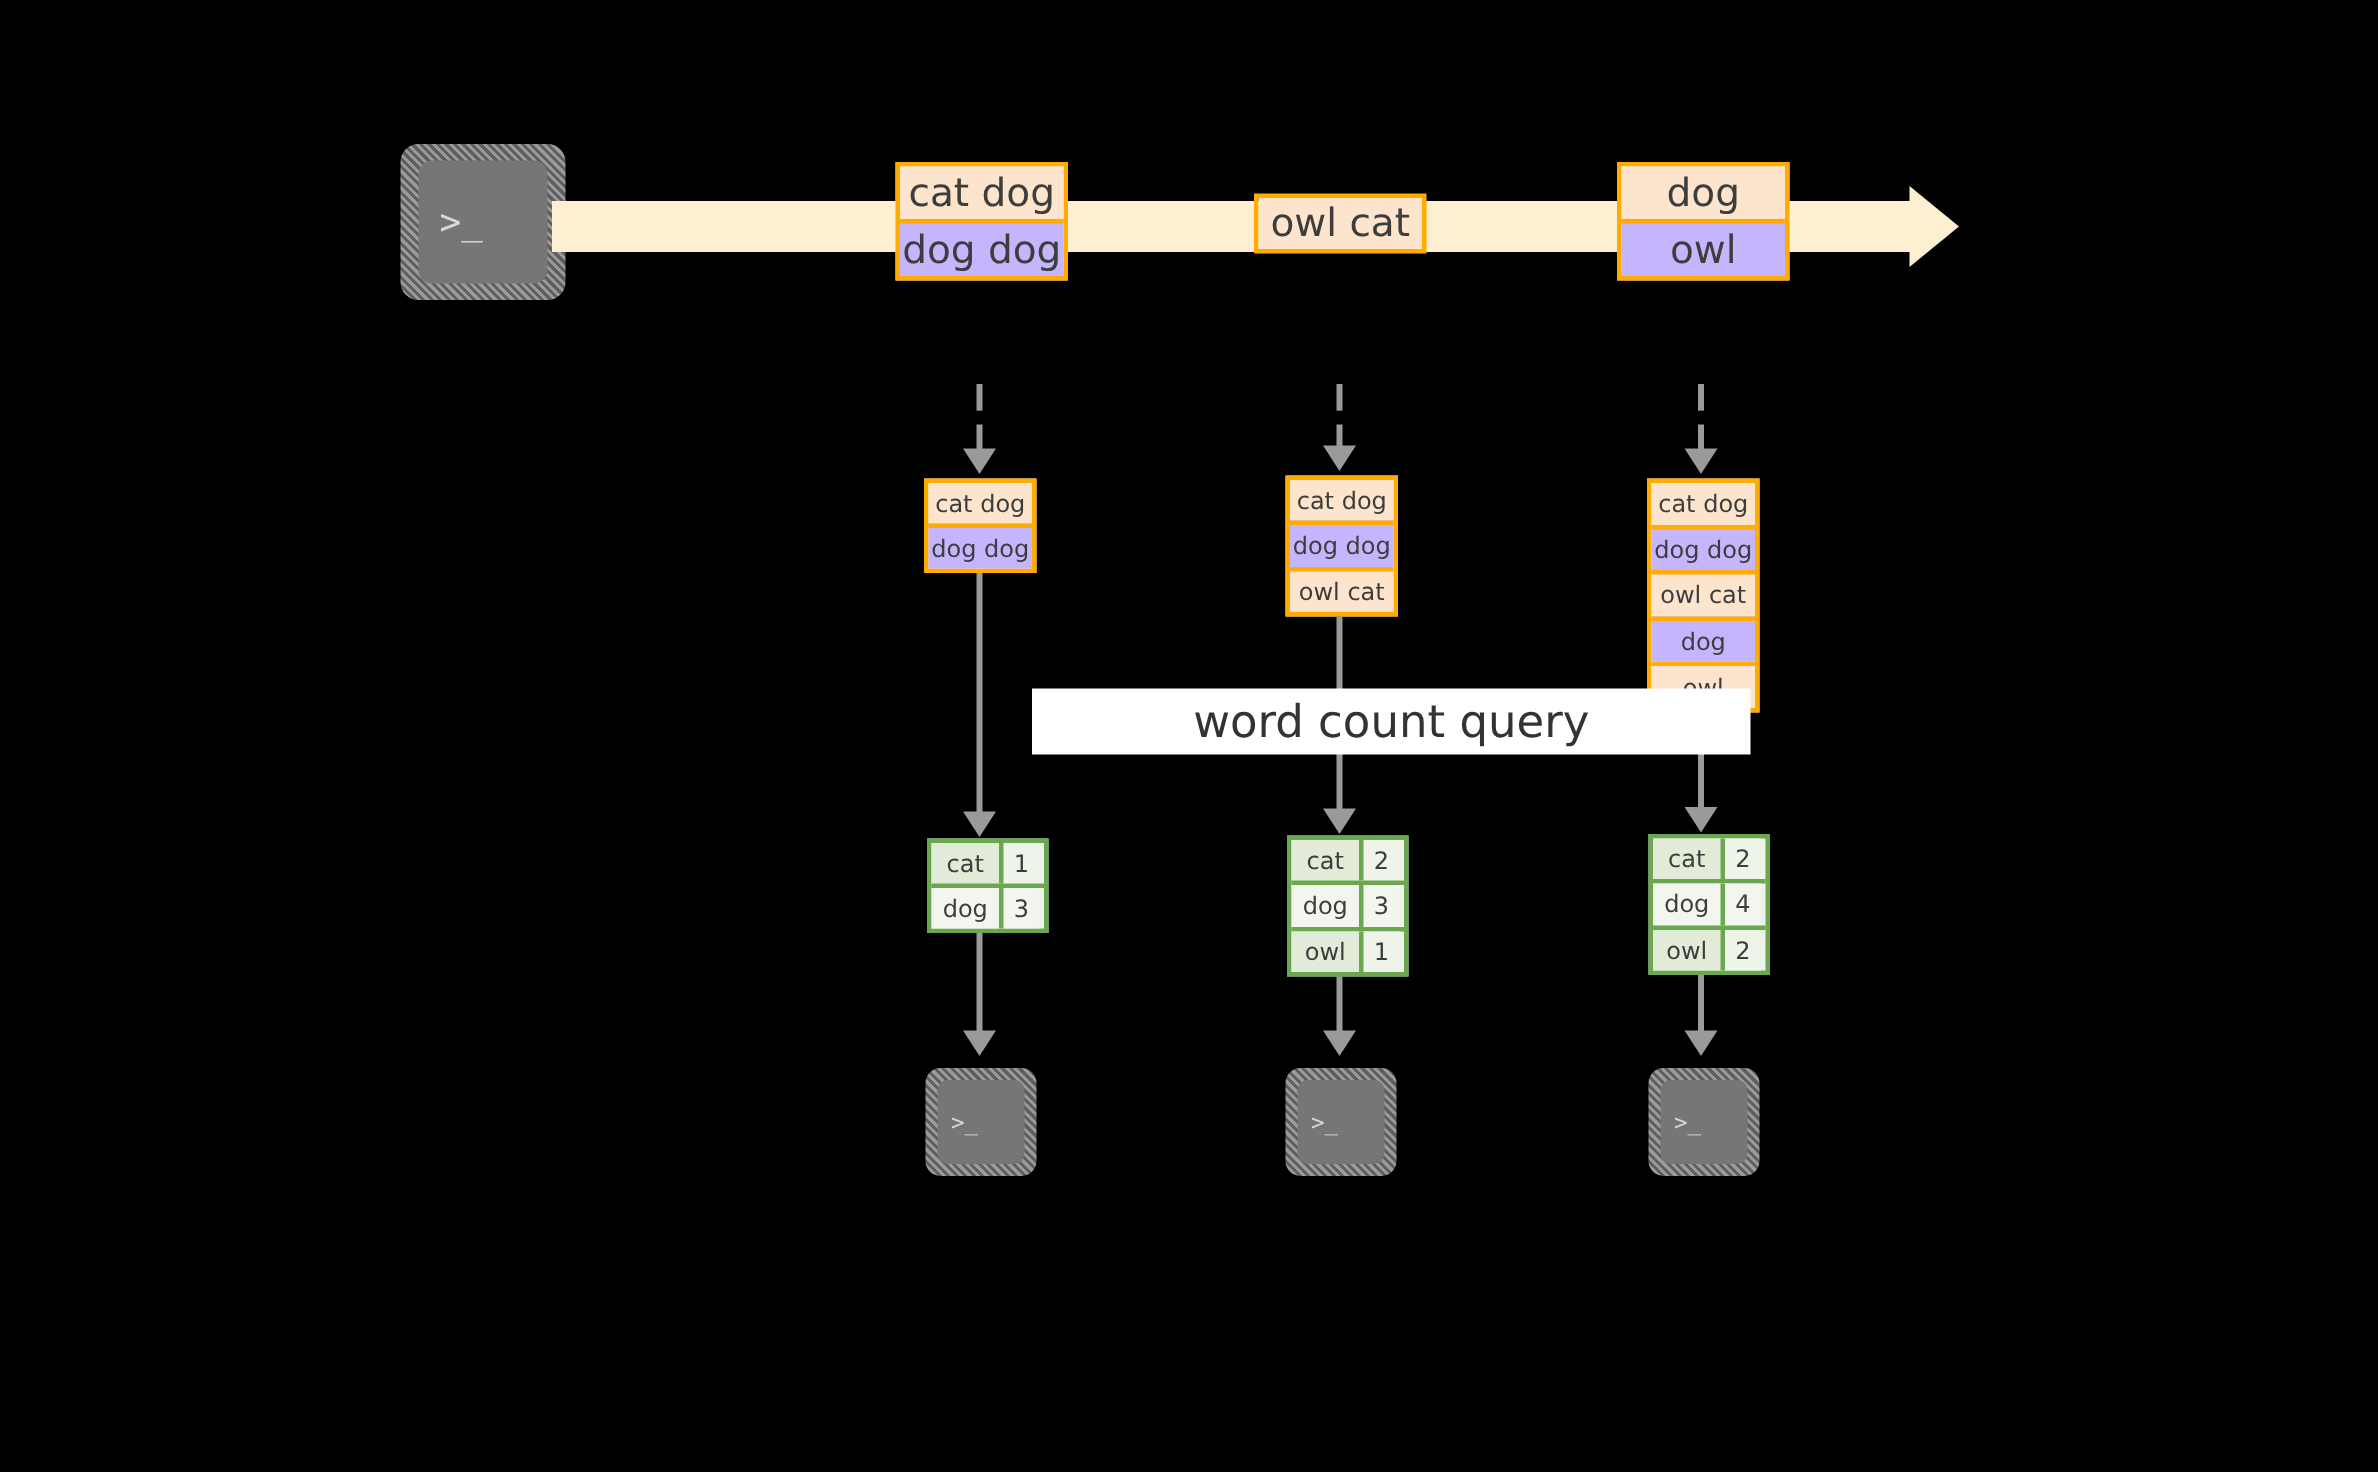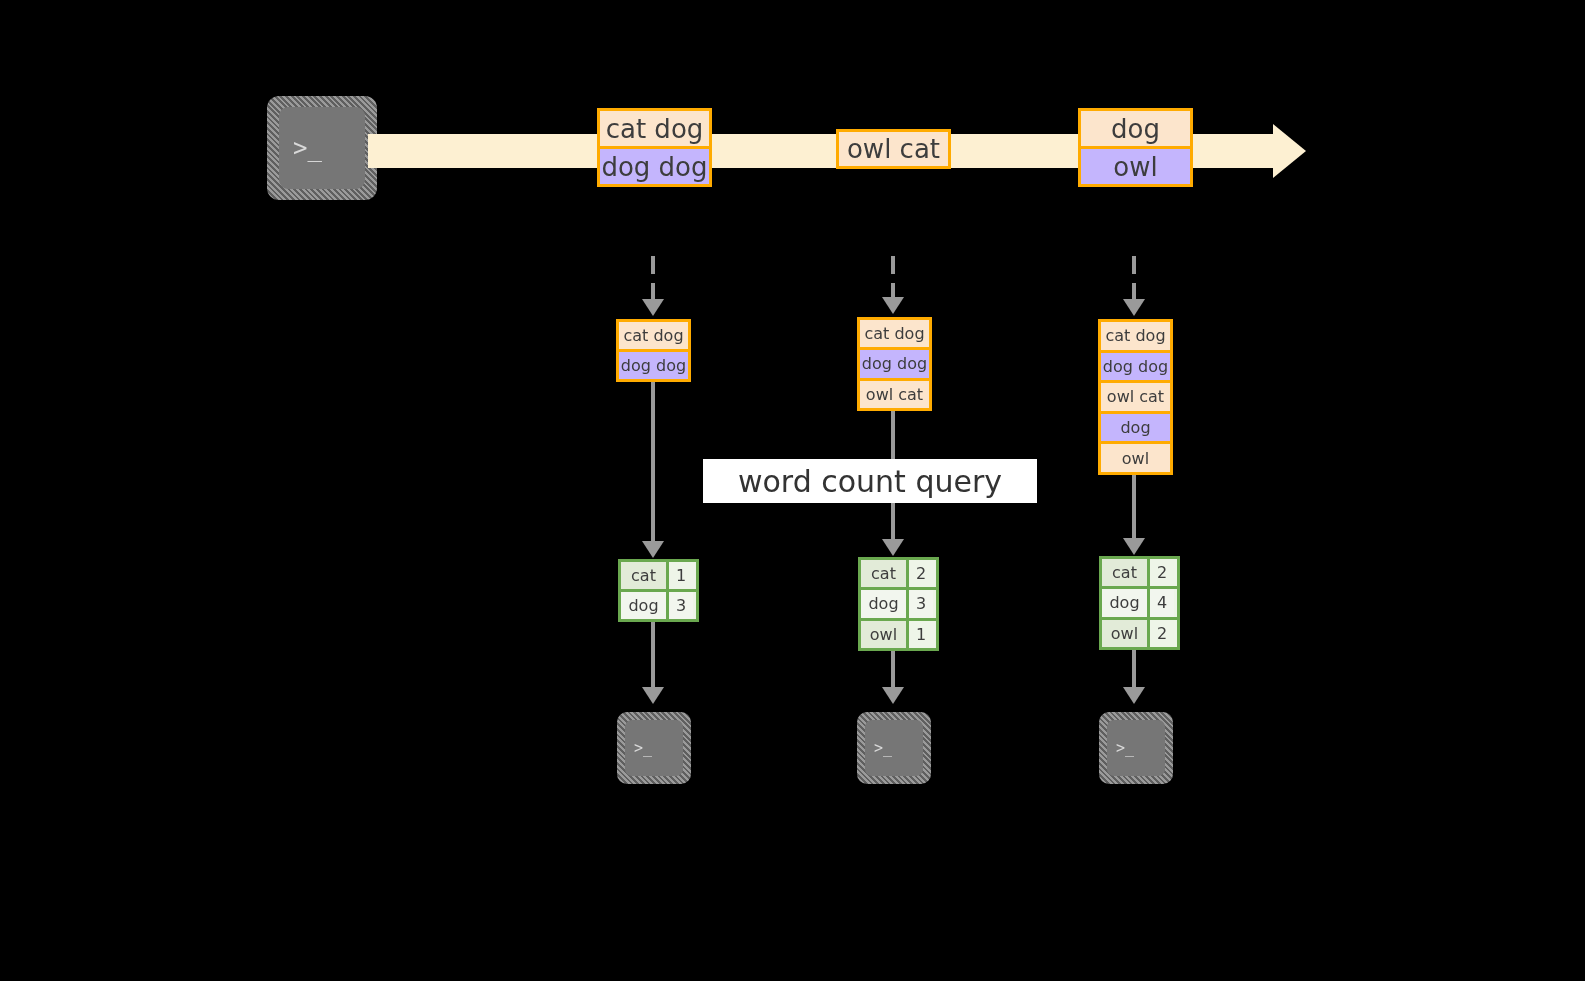--- a/index.html
+++ b/index.html
@@ -287,17 +287,17 @@
 
   <div class="gline" style="left:1132px; top:650px; height:43px;"></div>
   <div class="ghead" style="left:1123px; top:687px;"></div>
 
   <div class="term" style="left:1099px; top:712px; width:74px; height:72px; border-radius:10px;">
     <div class="term-inner" style="left:8px; top:8px; right:8px; bottom:8px; border-radius:7px;">
       <span class="term-prompt" style="font-size:15px; margin-left:9px;">&gt;_</span>
     </div>
   </div>
 
-  <div class="qband" style="left:703px; top:459px; width:334px; height:44px;">
+  <div class="qband" style="left:688px; top:459px; width:479px; height:44px;">
     <span class="qlabel">word count query</span>
   </div>
 
 </div>
 
 </body></html>

